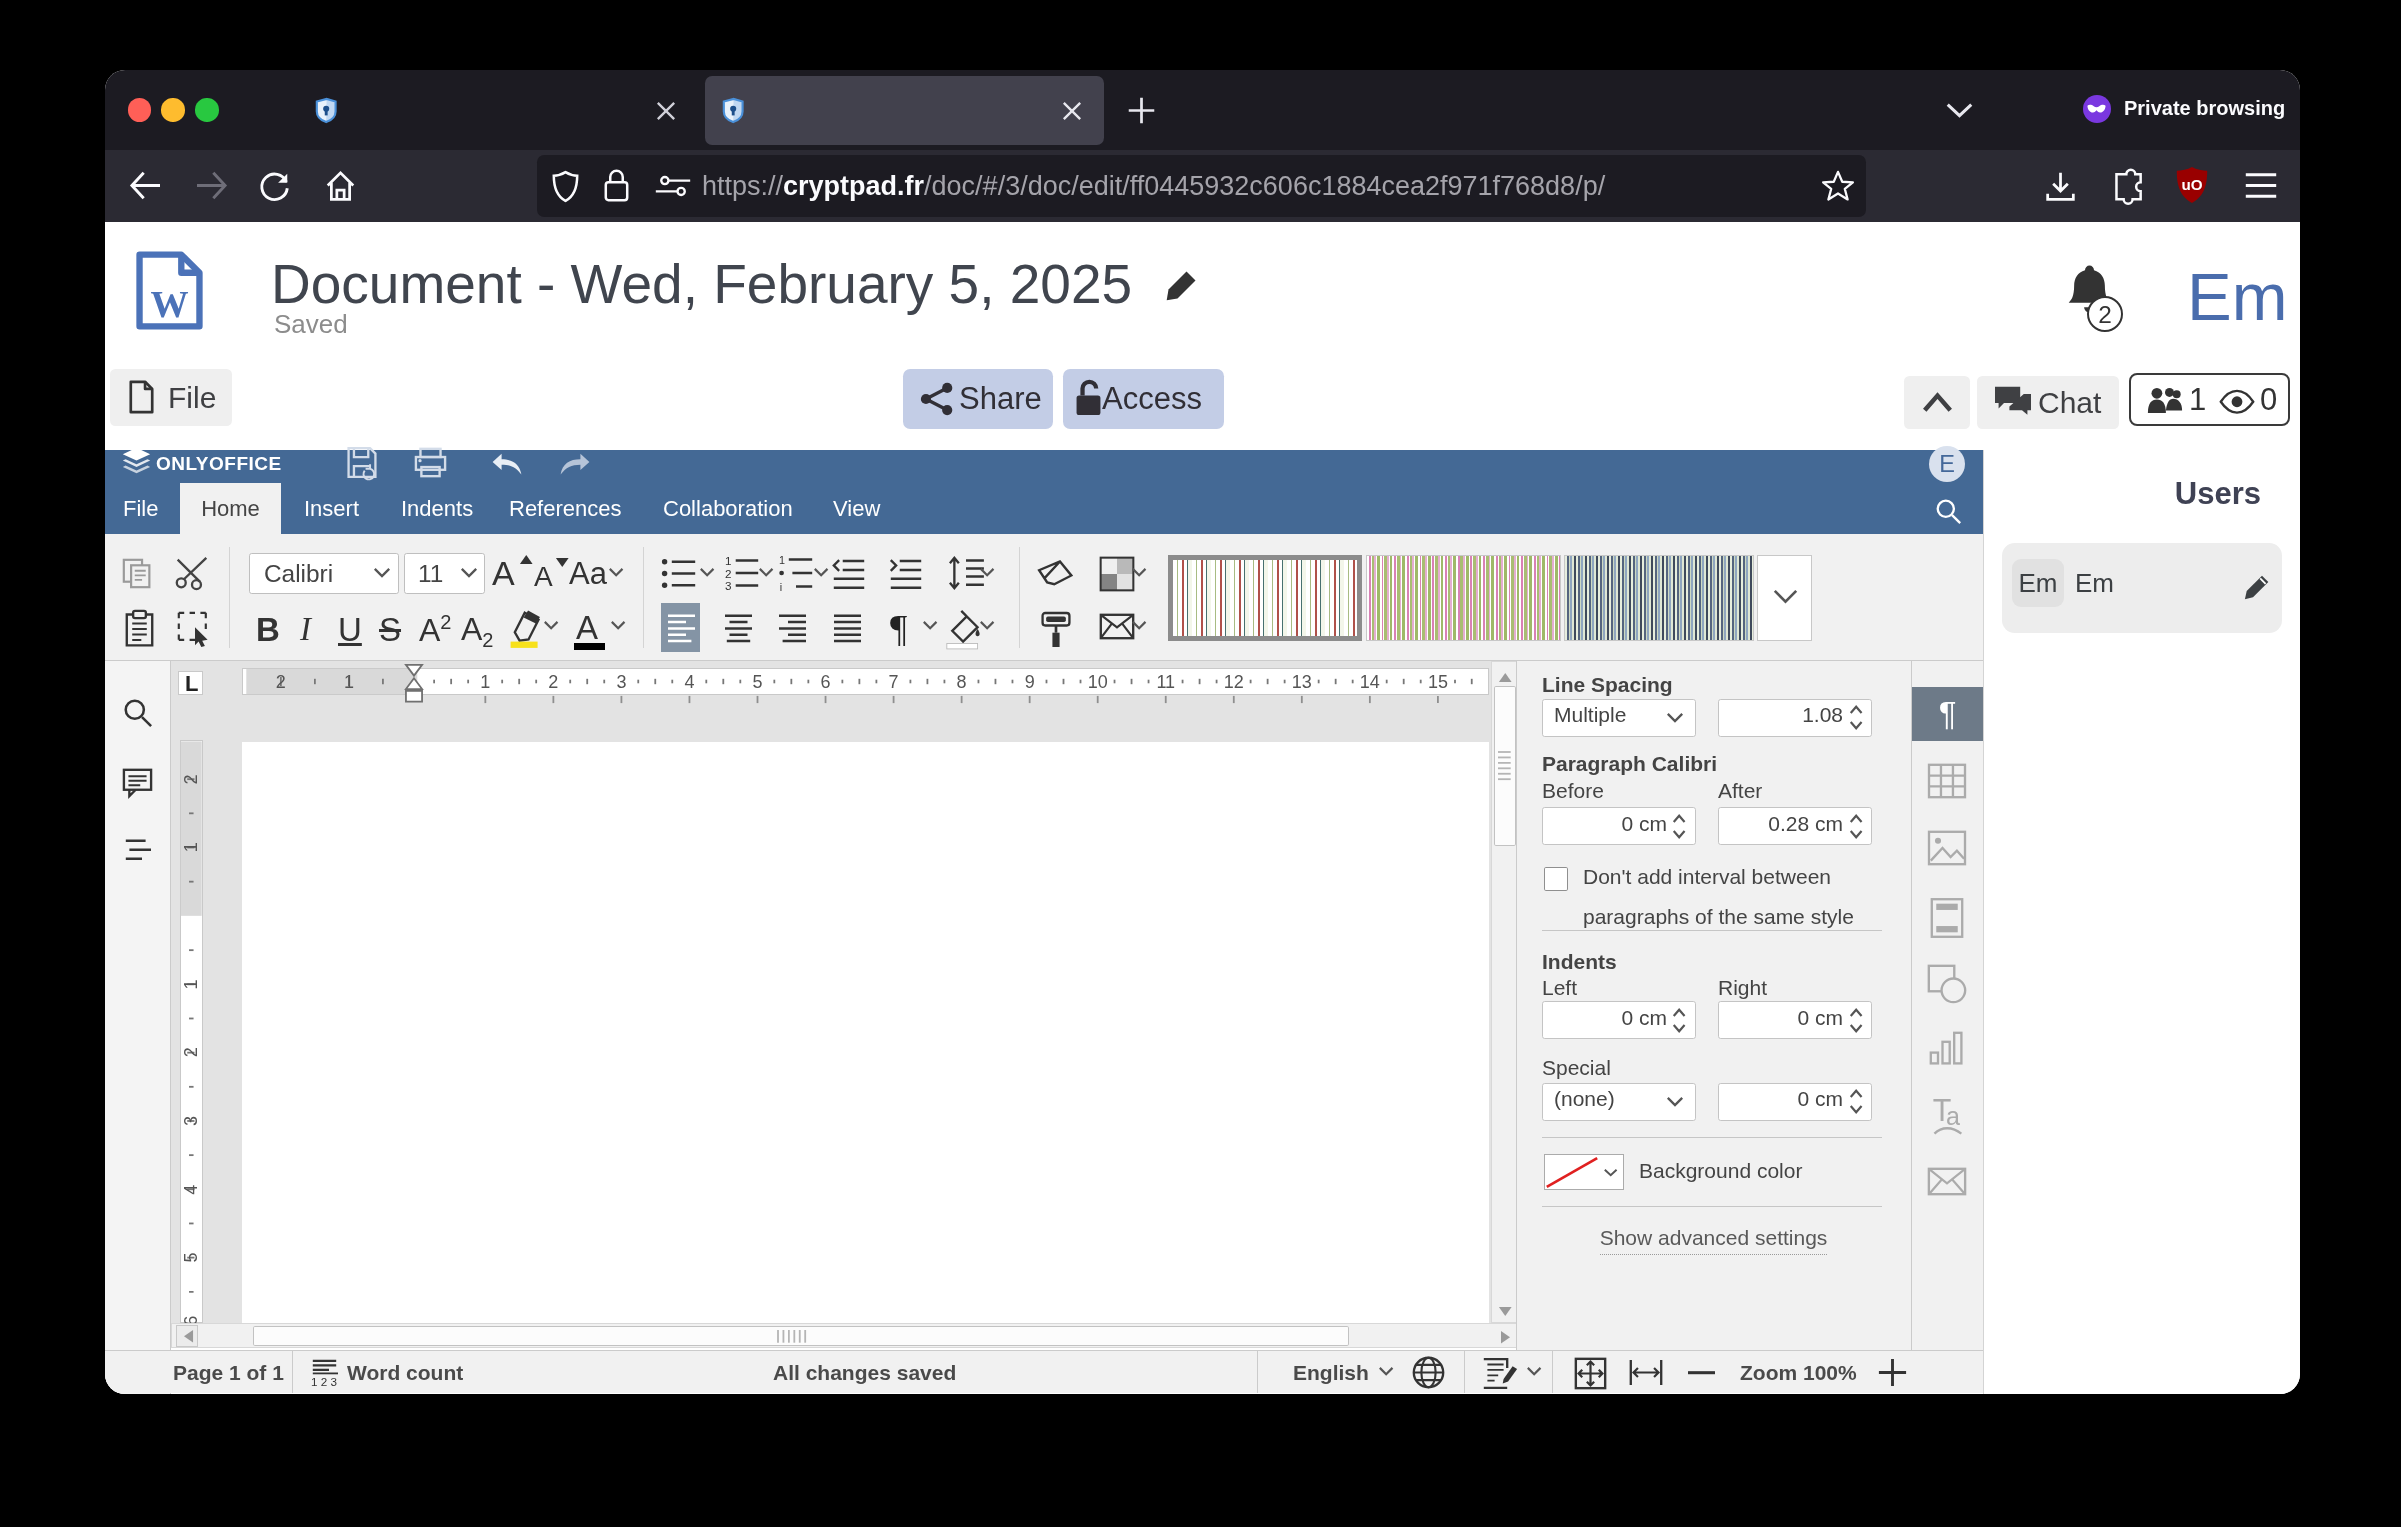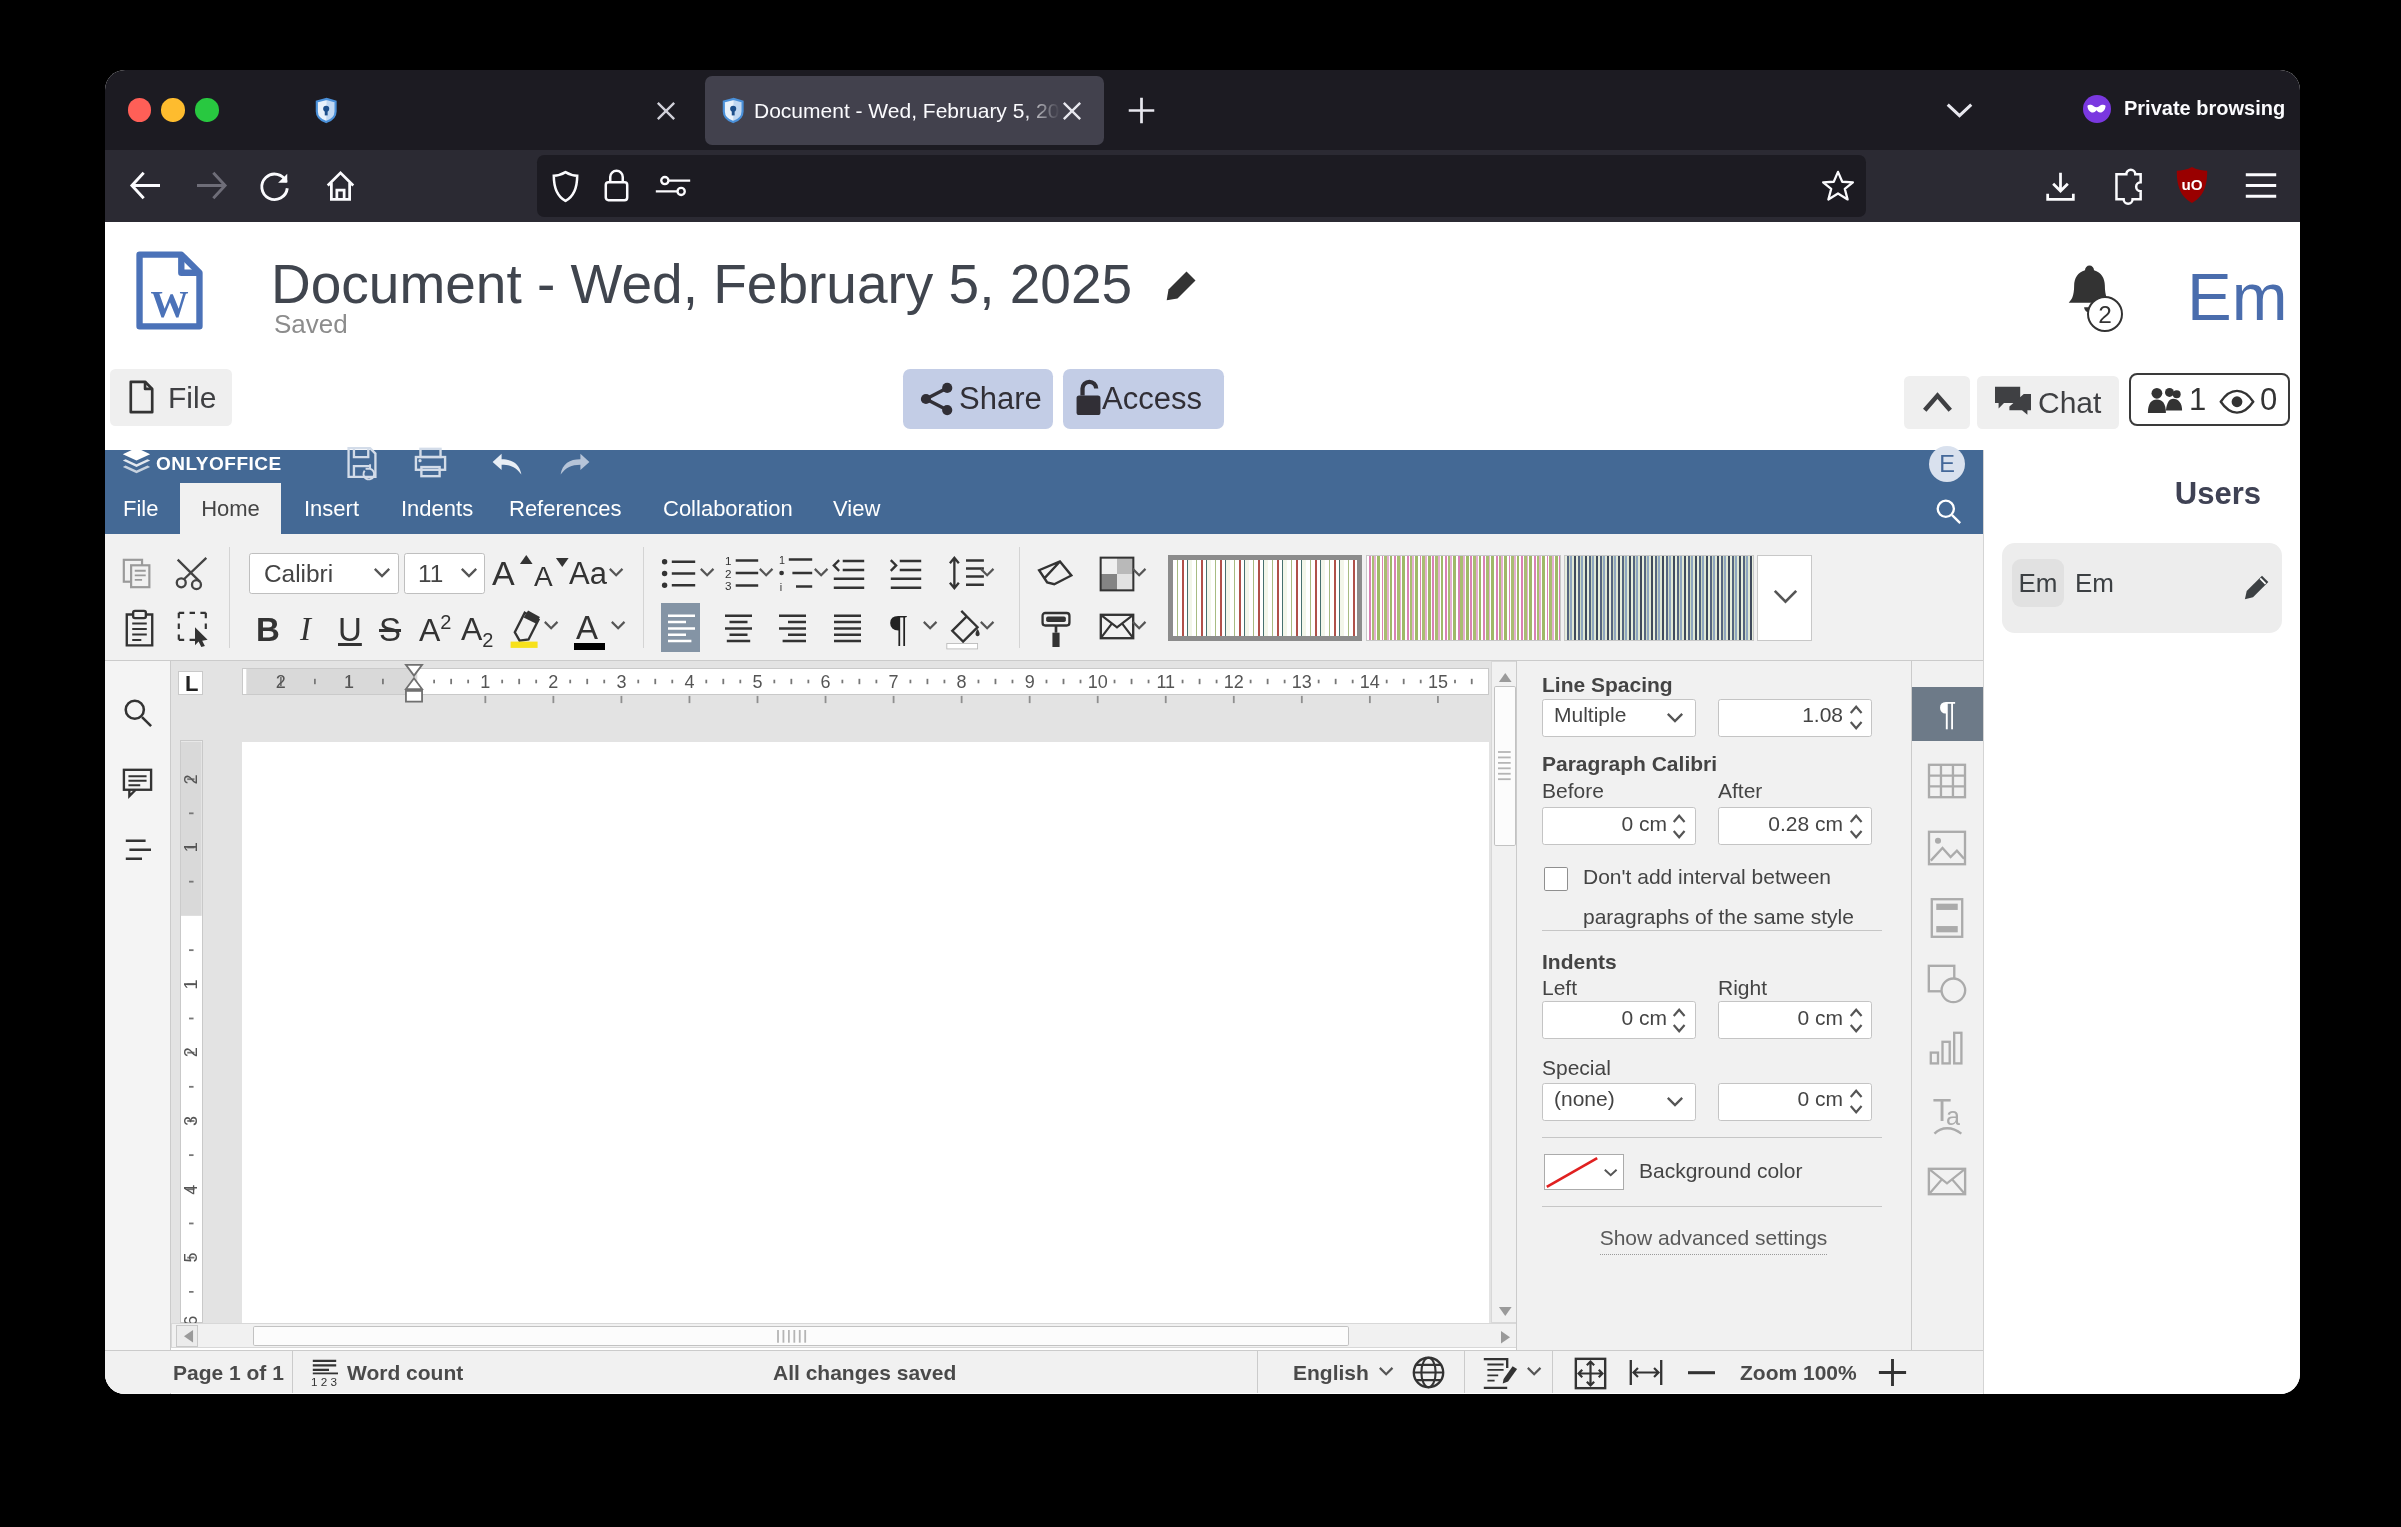--- a/index.html
+++ b/index.html
@@ -83,22 +83,20 @@
 <path d="M2 2 L20 20 M20 2 L2 20" stroke="#cfcfd8" stroke-width="2.6"></path>
     </svg>
 
 <div id="tab2"></div>
 <svg class="icon" style="left:616px;top:28px" width="24.4" height="25" viewBox="0 0 27 28">
 <path d="M3 4 L14 1 L24 4 L24 15 C24 21 19 25 13.5 27 C8 25 3 21 3 15 Z" fill="#e8f1fb" stroke="#4a90d9" stroke-width="2.4"></path>
 <path d="M14 1 L24 4 L24 15 C24 21 19 25 13.5 27 Z" fill="#4a90d9" opacity="0.25"></path>
 <circle cx="13.5" cy="12" r="3.4" fill="#1d4f8b"></circle>
       <rect x="11.9" y="13" width="3.2" height="6.5" fill="#1d4f8b"></rect>
 </svg>
-<div class="abs tabtxt" style="left:649px;top:6.3px;width:306px;overflow:hidden;
--webkit-mask-image:linear-gradient(90deg,#000 88%,transparent);mask-image:linear-gradient(90deg,#000 88%,transparent)">Document - Wed, February 5, 20</div>
 <svg class="icon" style="left:957px;top:31px" width="20" height="20" viewBox="0 0 22 22">
 <path d="M2 2 L20 20 M20 2 L2 20" stroke="#e7e7ee" stroke-width="2.6"></path>
     </svg>
 
 <svg class="icon" style="left:1021px;top:25px" width="31" height="31" viewBox="0 0 34 34">
 <path d="M17 3 L17 31 M3 17 L31 17" stroke="#e7e7ee" stroke-width="3"></path>
     </svg>
 <svg class="icon" style="left:1840px;top:32px" width="29" height="16.3" viewBox="0 0 32 18">
 <path d="M3 3 L16 15 L29 3" stroke="#e7e7ee" stroke-width="3.4" fill="none"></path>
     </svg>
@@ -130,20 +128,21 @@
 <svg class="icon" style="left:499px;top:98px" width="25" height="34" viewBox="0 0 28 38">
 <rect x="2" y="16" width="24" height="20" rx="3" stroke="#fbfbfe" stroke-width="2.8" fill="none"></rect>
 <path d="M7 16 L7 10 a7 7 0 0 1 14 0 L21 16" stroke="#fbfbfe" stroke-width="2.8" fill="none"></path>
     </svg>
 <svg class="icon" style="left:549px;top:106px" width="38" height="20" viewBox="0 0 42 22">
 <circle cx="12" cy="5" r="4" stroke="#fbfbfe" stroke-width="2.6" fill="none"></circle>
 <path d="M16 5 L40 5" stroke="#fbfbfe" stroke-width="2.6"></path>
 <circle cx="30" cy="17" r="4" stroke="#fbfbfe" stroke-width="2.6" fill="none"></circle>
 <path d="M2 17 L26 17" stroke="#fbfbfe" stroke-width="2.6"></path>
     </svg>
+<div id="urltxt">https://<b>cryptpad.fr</b>/doc/#/3/doc/edit/ff0445932c606c1884cea2f971f768d8/p/</div>
 <svg class="icon" style="left:1716px;top:99px" width="34" height="34" viewBox="0 0 24 24">
 <path d="M12 2 L15 9 L22.5 9.4 L16.8 14 L18.8 21.5 L12 17.3 L5.2 21.5 L7.2 14 L1.5 9.4 L9 9 Z" stroke="#fbfbfe" stroke-width="1.6" fill="none" stroke-linejoin="round"></path>
     </svg>
 <svg class="icon" style="left:1939px;top:100px" width="33" height="33" viewBox="0 0 36 36">
 <path d="M18 3 L18 22 M10 15 L18 23 L26 15" stroke="#fbfbfe" stroke-width="3" fill="none"></path>
 <path d="M4 26 L4 32 L32 32 L32 26" stroke="#fbfbfe" stroke-width="3" fill="none"></path>
     </svg>
 <svg class="icon" style="left:2007px;top:98px" width="34" height="34" viewBox="0 0 38 38">
 <path d="M14 6 a5 5 0 0 1 10 0 l6 0 0 9 a5 5 0 0 0 0 10 l0 9 -9 0 a5 5 0 0 1 -10 0 l-8 0 0 -28 Z" stroke="#fbfbfe" stroke-width="2.8" fill="none" transform="translate(2,1)"></path>
     </svg>

